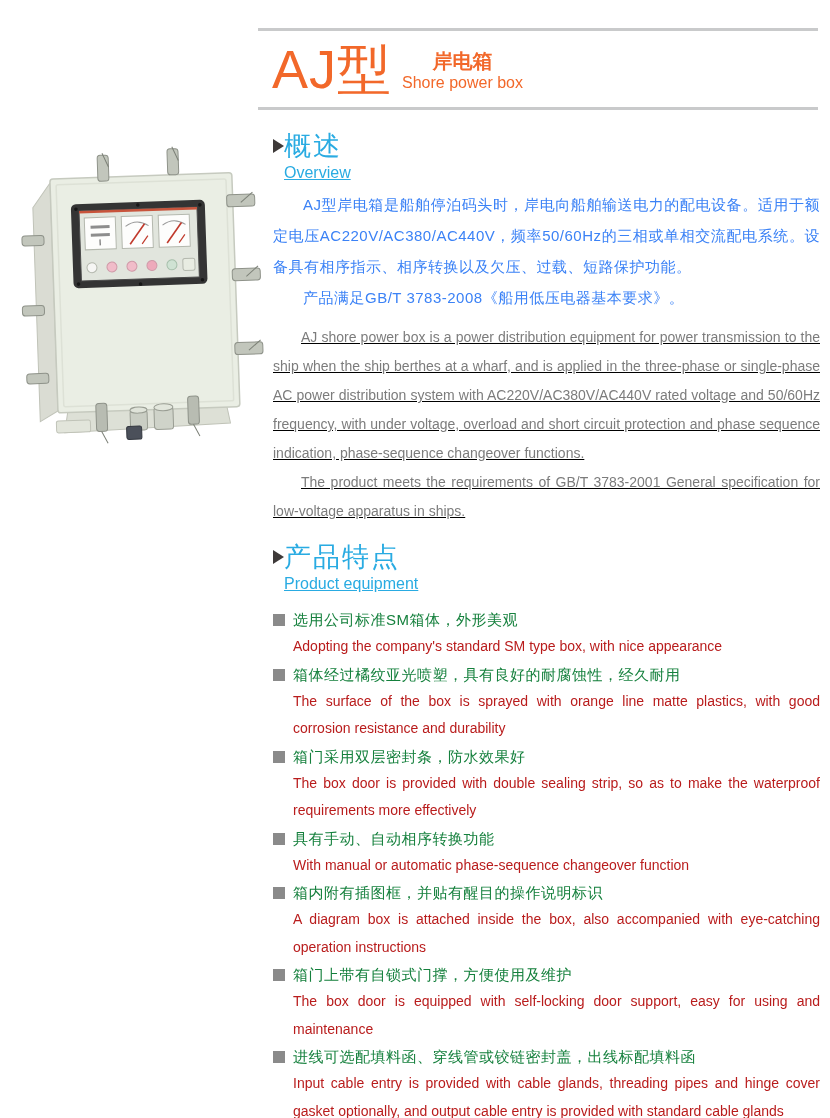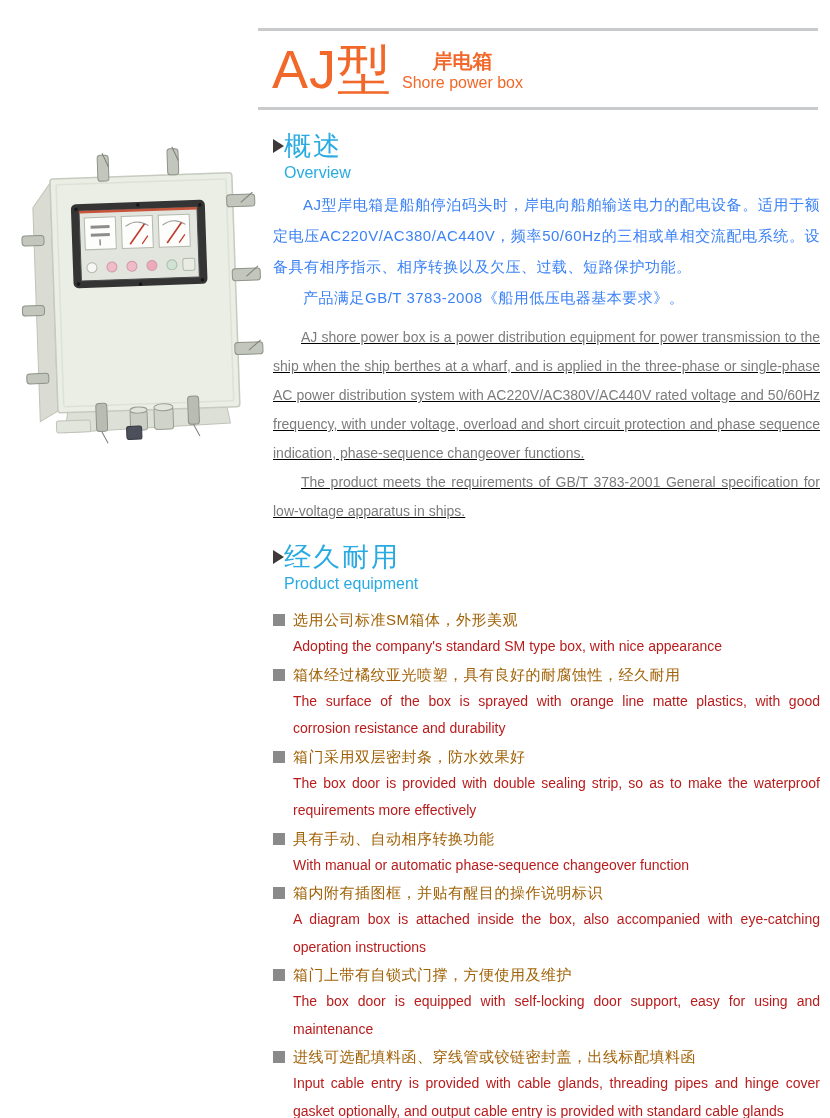--- a/index.html
+++ b/index.html
@@ -19,33 +19,33 @@
 
   .photo-wrap { position:absolute; left:14px; top:146px; width:252px; height:306px; }
 
   .main-col { position:absolute; left:273px; top:118px; width:547px; }
 
   .section-header { display:flex; align-items:flex-start; }
   .tri { width:0; height:0; border-left:11px solid #3e3a39; border-top:7px solid transparent;
          border-bottom:7px solid transparent; margin-top:9px; flex:none; }
   .header-text { }
   .header-zh { color:#29abe2; font-size:27px; line-height:32px; letter-spacing:2px; }
-  .header-en { color:#29abe2; font-size:16px; line-height:21px; }
+  .header-en { color:#29abe2; font-size:16px; line-height:21px;text-decoration:underline; }
 
   .overview-header { margin-top:12px; }
   .para-zh { color:#3b82f6; font-size:15px; line-height:31px; text-align:justify;
              text-indent:2em; letter-spacing:0.5px; }
   .zh-paras { margin-top:6px; }
   .en-paras { margin-top:10px;text-decoration:underline; }
   .para-en { color:#7c7c7c; font-size:14px; line-height:29px; text-align:justify; text-indent:2em; }
 
   .features-header { margin-top:15px; }
   .feature-list { margin-top:12px; }
   .feature { position:relative; }
-  .feature-zh { position:relative; color:#a16207; font-size:15px; line-height:27px;
+  .feature-zh { position:relative; color:#15803d; font-size:15px; line-height:27px;
                 padding-left:20px; letter-spacing:0.5px; }
   .bullet { position:absolute; left:0; top:8px; width:12px; height:12px; background:#8a8a8a; }
   .feature-en { color:#b91c1c; font-size:14px; line-height:27.5px; text-align:justify; padding-left:20px; }
 </style>
 </head>
 <body>
 
 <div class="page">
 
   <div class="rule rule-top"></div>
@@ -167,21 +167,21 @@
     </div>
 
     <div class="en-paras">
       <p class="para-en">AJ shore power box is a power distribution equipment for power transmission to the ship when the ship berthes at a wharf, and is applied in the three-phase or single-phase AC power distribution system with AC220V/AC380V/AC440V rated voltage and 50/60Hz frequency, with under voltage, overload and short circuit protection and phase sequence indication, phase-sequence changeover functions.</p>
       <p class="para-en">The product meets the requirements of GB/T 3783-2001 General specification for low-voltage apparatus in ships.</p>
     </div>
 
     <div class="section-header features-header">
       <div class="tri"></div>
       <div class="header-text">
-        <div class="header-zh">经久耐用</div>
+        <div class="header-zh">产品特点</div>
         <div class="header-en">Product equipment</div>
       </div>
     </div>
 
     <div class="feature-list">
 
         <div class="feature">
           <div class="feature-zh">
             <span class="bullet"></span>
             <span>选用公司标准SM箱体，外形美观</span>

